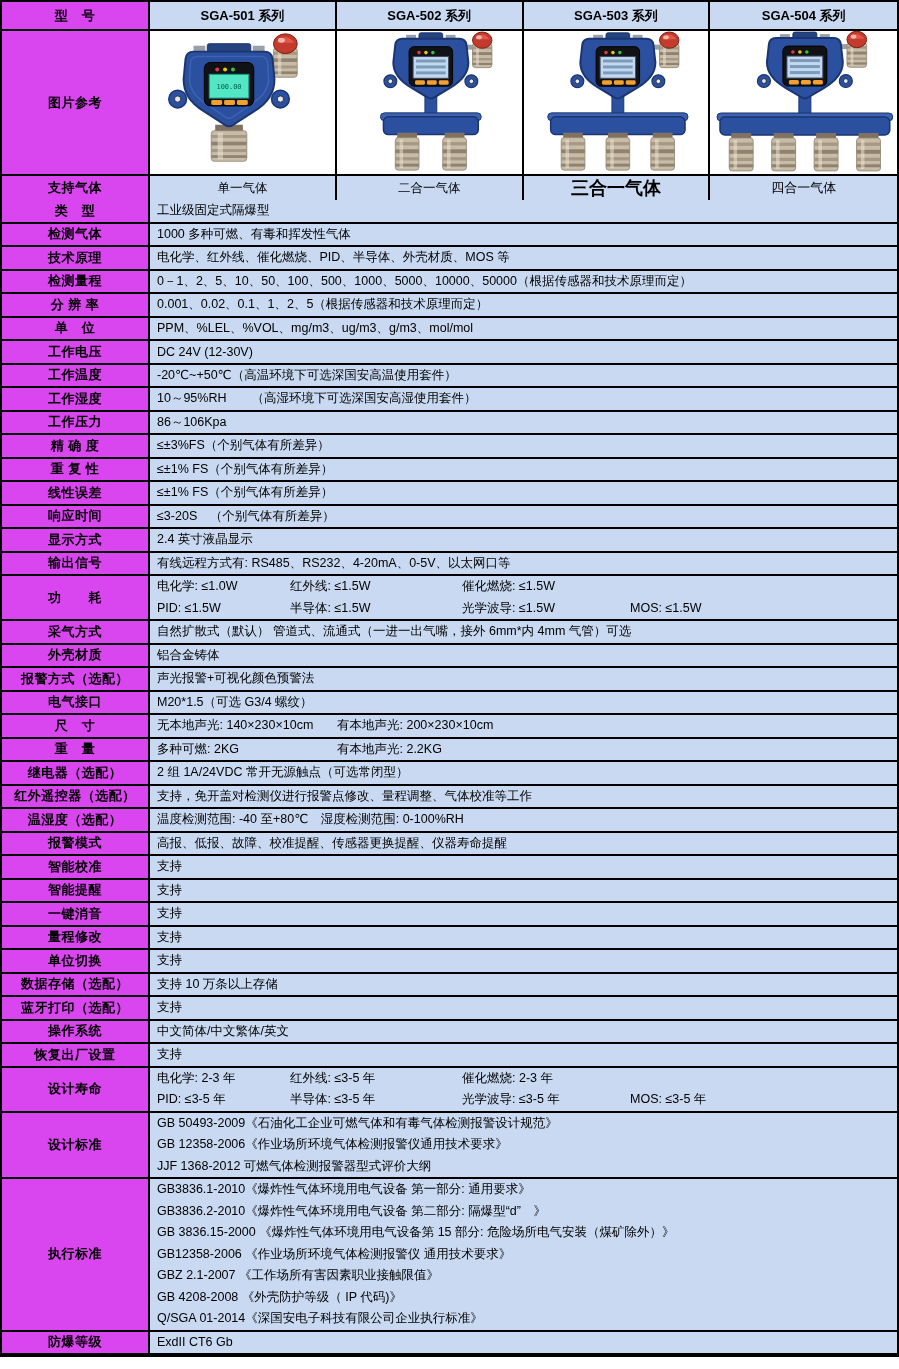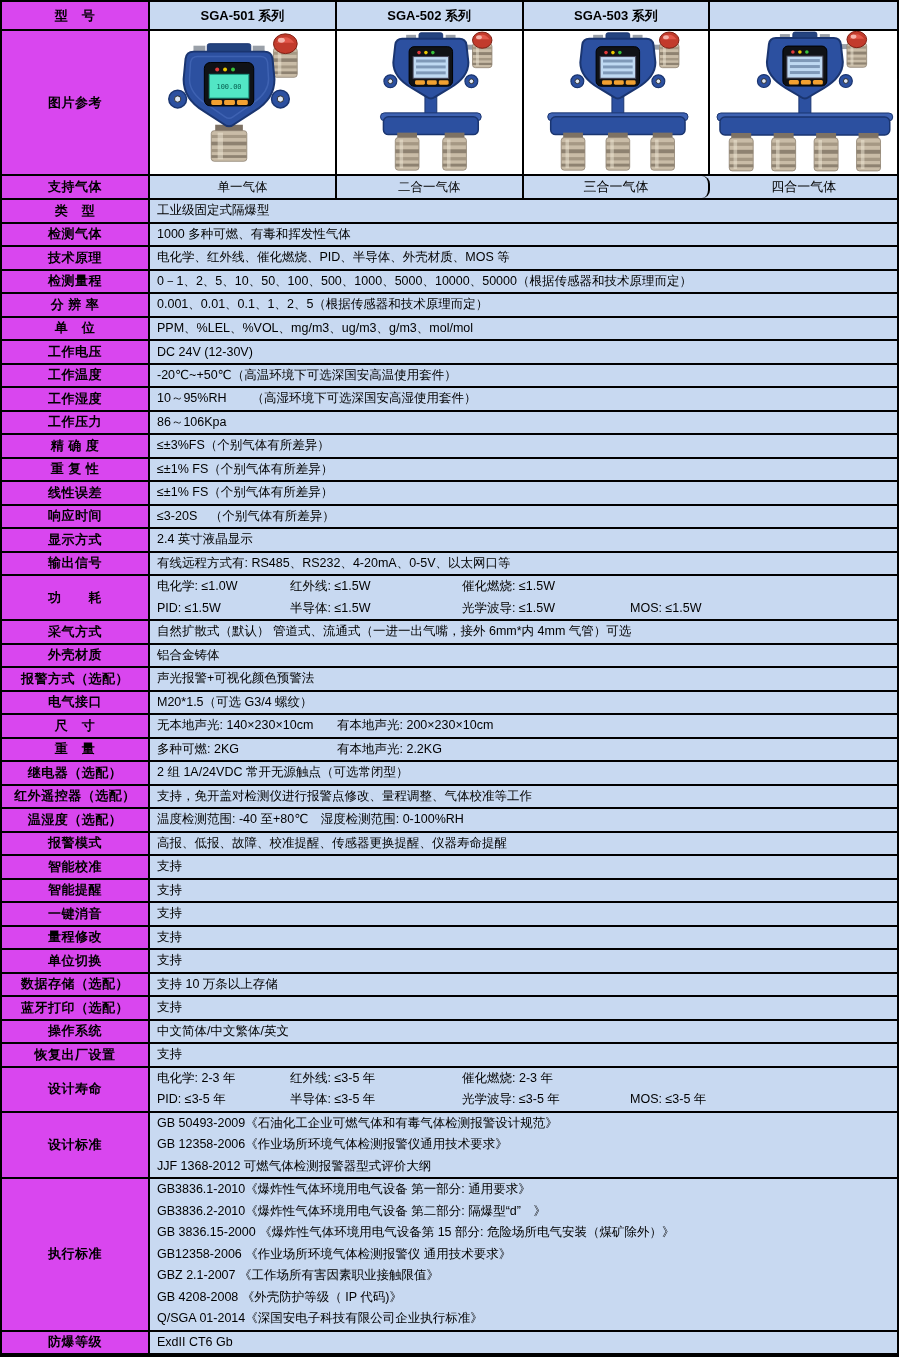--- a/index.html
+++ b/index.html
@@ -49,20 +49,21 @@
 </head>
 <body>
 
 <div id="spec-table">
 
   <div class="grid5 row-header">
     <div class="cell lcell bR">型　号</div>
     <div class="cell hcell bR">SGA-501 系列</div>
     <div class="cell hcell bR">SGA-502 系列</div>
     <div class="cell hcell bR">SGA-503 系列</div>
+    <div class="cell hcell">SGA-504 系列</div>
   </div>
 
   <div class="grid5 row-image">
     <div class="cell lcell bR">图片参考</div>
     <div class="cell img-cell bR" id="img-0">
         <svg viewBox="0 0 187 143" preserveAspectRatio="xMidYMid meet" xmlns="http://www.w3.org/2000/svg">
           <rect x="115" y="26" width="16" height="6" fill="#9aa0a8"></rect>
           <g>
             <g>
               <rect x="125" y="16" width="24" height="30" rx="3" fill="#c9bca7" stroke="#8e8271" stroke-width="0.8"></rect>
@@ -305,21 +306,21 @@
             <rect x="151.07" y="109" width="3.5999999999999996" height="29" fill="#efe7d6" opacity="0.5"></rect>
           </g>
         </svg>
       </div>
   </div>
 
   <div class="grid5 row-support">
     <div class="cell lcell bR">支持气体</div>
     <div class="cell hcell bR" style="font-weight:normal;font-size:12.5px;">单一气体</div>
     <div class="cell hcell bR" style="font-weight:normal;font-size:12.5px;">二合一气体</div>
-    <div class="cell hcell bR" style="font-weight:normal;font-size:13px;border-radius:8px;">三合一气体</div>
+    <div class="cell hcell bR" style="font-weight:bold;font-size:18px;">三合一气体</div>
     <div class="cell hcell" style="font-weight:normal;font-size:13px;">四合一气体</div>
   </div>
 
   <div id="spec-rows">
       <div class="trow">
         <div class="cell lcell bR">类　型</div>
         <div class="cell vcell">
           <div class="vline">工业级固定式隔爆型</div>
         </div>
       </div>
@@ -337,21 +338,21 @@
       </div>
       <div class="trow">
         <div class="cell lcell bR">检测量程</div>
         <div class="cell vcell">
           <div class="vline">0－1、2、5、10、50、100、500、1000、5000、10000、50000（根据传感器和技术原理而定）</div>
         </div>
       </div>
       <div class="trow">
         <div class="cell lcell bR">分 辨 率</div>
         <div class="cell vcell">
-          <div class="vline">0.001、0.01、0.1、1、2、5（根据传感器和技术原理而定）</div>
+          <div class="vline">0.001、0.02、0.1、1、2、5（根据传感器和技术原理而定）</div>
         </div>
       </div>
       <div class="trow">
         <div class="cell lcell bR">单　位</div>
         <div class="cell vcell">
           <div class="vline">PPM、%LEL、%VOL、mg/m3、ug/m3、g/m3、mol/mol</div>
         </div>
       </div>
       <div class="trow">
         <div class="cell lcell bR">工作电压</div>

